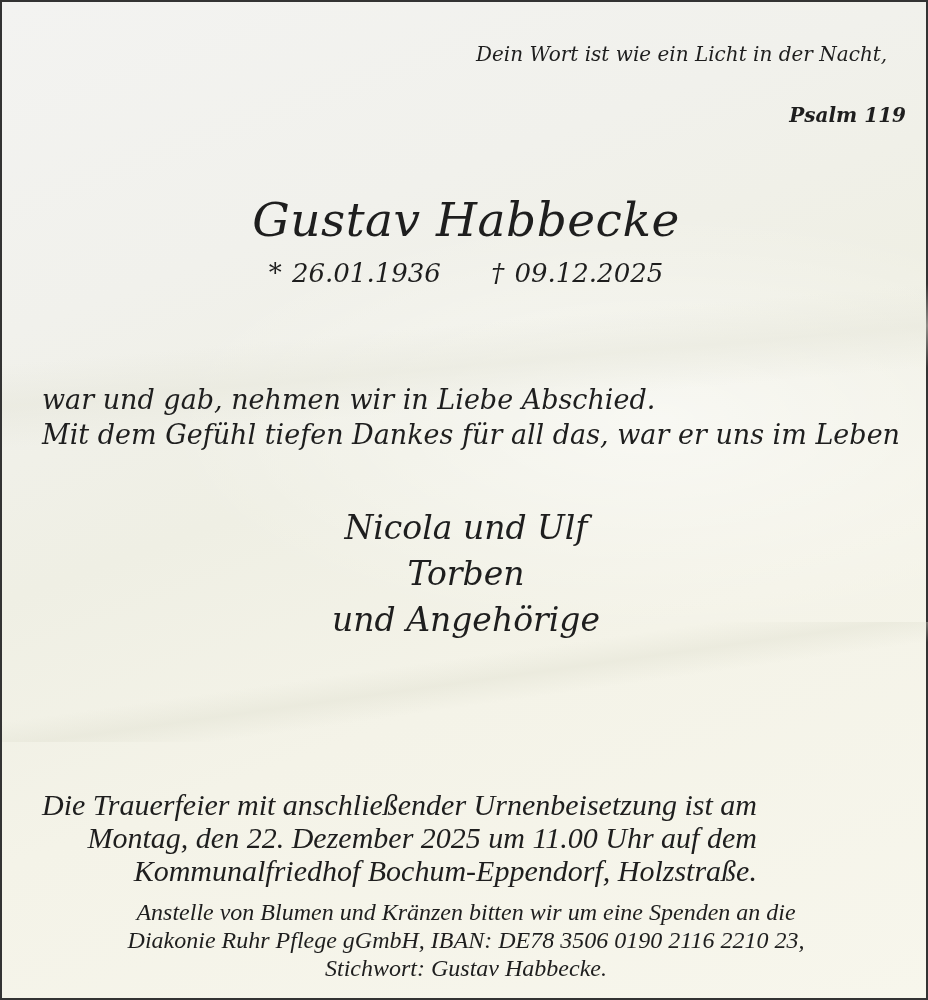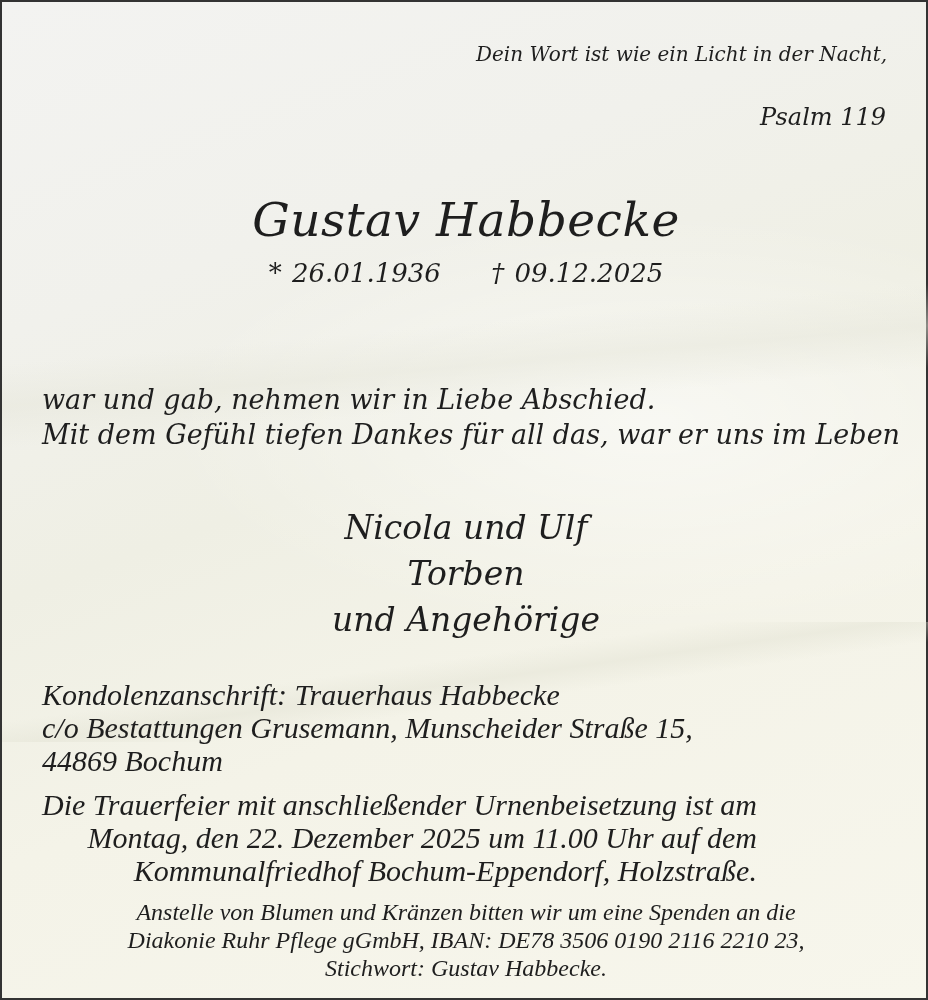--- a/index.html
+++ b/index.html
@@ -10,21 +10,21 @@
     background:
       radial-gradient(ellipse 700px 300px at 650px 420px, rgba(255,255,255,0.55), rgba(255,255,255,0) 70%),
       linear-gradient(160deg, #f3f3f1 0%, #f1f1ec 25%, #efefe4 45%, #f4f3e8 65%, #f7f6ec 100%);
     font-family: "DejaVu Serif", serif; font-style: italic; color: #1e1e1e;
   }
   .swoosh1 { position:absolute; left:0; top:250px; width:928px; height:200px;
     background: linear-gradient(175deg, rgba(255,255,255,0) 40%, rgba(230,230,218,0.5) 55%, rgba(255,255,255,0) 70%); }
   .swoosh2 { position:absolute; left:0; top:620px; width:928px; height:120px;
     background: linear-gradient(172deg, rgba(255,255,255,0) 40%, rgba(225,225,210,0.45) 50%, rgba(255,255,255,0) 60%); }
   .quote { position:absolute; left:430px; top:40px; font-size:20px; line-height:25px;margin-left:44px; }
-  .quote-src { position:absolute; right:40px; top:101px; font-size:24px; }
+  .quote-src { position:absolute; right:20px; top:101px; font-size:20px;font-weight:bold; }
   .name { position:absolute; left:0; width:928px; top:190px; text-align:center; font-size:47px; letter-spacing:0.5px; }
   .dates { position:absolute; left:0; width:928px; top:256px; text-align:center; font-size:26px; word-spacing:2px; }
   .dates span { margin: 0 20px; text-align: center; }
   .intro { position:absolute; left:40px; top:380px; font-size:27px; line-height:35px; }
   .family { position:absolute; left:0; width:928px; top:503px; text-align:center; font-size:33px; line-height:46px; }
   .address { position:absolute; left:40px; top:676px; font-family:"Liberation Serif", serif; font-size:30px; line-height:33px; }
   .ceremony { position:absolute; left:40px; top:786px; font-family:"Liberation Serif", serif; font-size:30px; line-height:33px;text-align:right; }
   .donation { position:absolute; left:0; width:928px; top:896px; text-align:center; font-family:"Liberation Serif", serif; font-size:24px; line-height:28px; }
 </style>
 </head>
@@ -49,25 +49,20 @@
     <div>war und gab, nehmen wir in Liebe Abschied.</div>
     <div>Mit dem Gefühl tiefen Dankes für all das, war er uns im Leben</div>
   </div>
 
   <div class="family">
     <div>Nicola und Ulf</div>
     <div>Torben</div>
     <div>und Angehörige</div>
   </div>
 
-  <div class="address">
-    <div>Kondolenzanschrift: Trauerhaus Habbecke</div>
-    <div>c/o Bestattungen Grusemann, Munscheider Straße 15,</div>
-    <div>44869 Bochum</div>
-  </div>
 
   <div class="ceremony">
     <div>Die Trauerfeier mit anschließender Urnenbeisetzung ist am</div>
     <div>Montag, den 22. Dezember 2025 um 11.00 Uhr auf dem</div>
     <div>Kommunalfriedhof Bochum-Eppendorf, Holzstraße.</div>
   </div>
 
   <div class="donation">
     <div>Anstelle von Blumen und Kränzen bitten wir um eine Spenden an die</div>
     <div>Diakonie Ruhr Pflege gGmbH, IBAN: DE78 3506 0190 2116 2210 23,</div>

